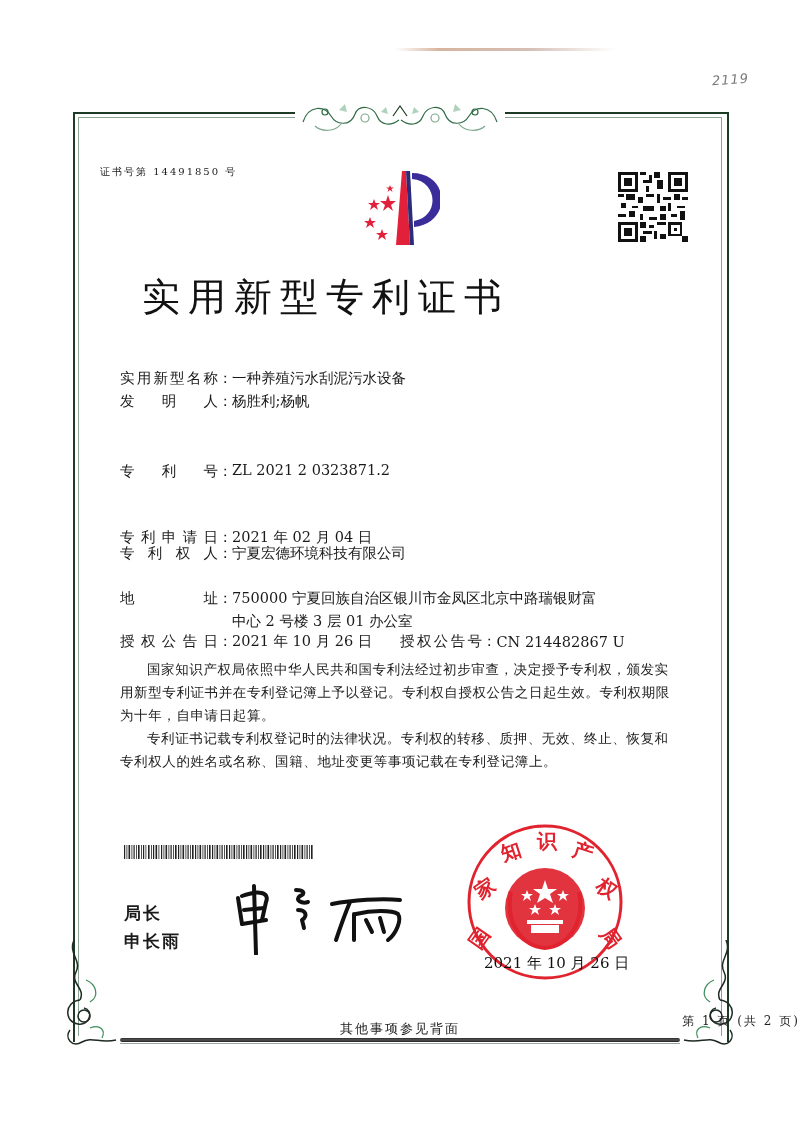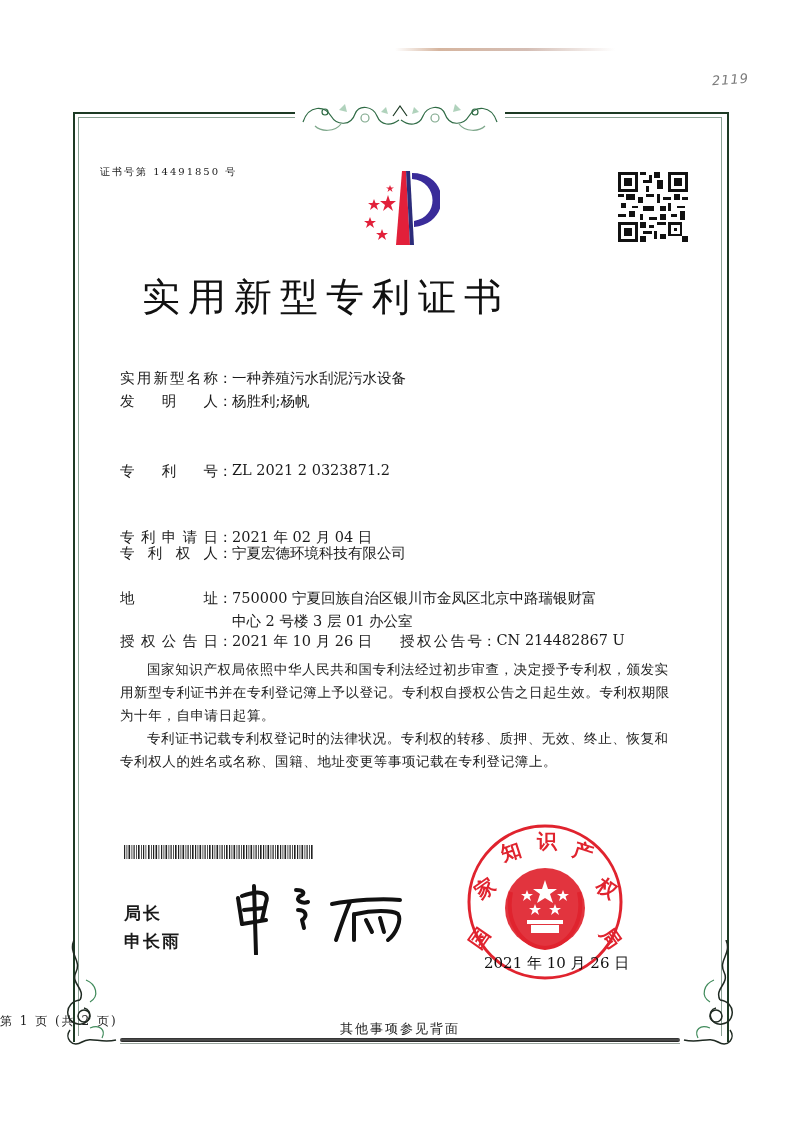--- a/index.html
+++ b/index.html
@@ -32,37 +32,37 @@
     .field .lbl { display: inline-block; width: 98px; text-align-last: justify; text-align: justify; }
     .field .colon { width: 14px; }
     .f1 { top: 369px; }
     .f2 { top: 392px; }
     .f3 { top: 462px; }
     .f4 { top: 528px; }
     .f5 { top: 544px; align-items: flex-end; }
     .f6 { top: 589px; }
     .f6b { left: 232px; top: 612px; font-size: 14.5px; }
     .f7 { top: 632px; }
-    .f7b { left: 400px; top: 632px; font-size: 14.5px; display: flex; white-space: nowrap; }
+    .f7b { left: 400px; top: 632px; font-size: 14.5px; display: flex; white-space: nowrap; align-items: center; }
     .f7b .lbl { display: inline-block; width: 82px; text-align-last: justify; text-align: justify; }
     .f6 .lbl { width: 98px; }
 
     .para { left: 120px; width: 560px; font-size: 13.5px; line-height: 23px; letter-spacing: 0.6px; font-family: "DejaVu Sans", sans-serif; color: #222; }
     .para p { margin: 0; text-indent: 2em; }
     .p-wrap { top: 658px; }
 
     .barcode { left: 124px; top: 845px; width: 190px; height: 14px; }
     .director-title { left: 124px; top: 902px; font-size: 17px; font-family: Liberation Serif, serif; font-weight: bold; letter-spacing: 2px; }
     .director-name { left: 124px; top: 930px; font-size: 17px; font-family: "DejaVu Sans", sans-serif; font-weight: bold; letter-spacing: 2px; }
     .signature { left: 232px; top: 880px; width: 180px; height: 75px; }
 
     .seal { left: 465px; top: 822px; width: 160px; height: 160px; }
     .seal-date { left: 484px; top: 954px; font-size: 15px; color: #111; letter-spacing: 0px; }
 
-    .page-no { left: 0; width: 800px; top: 1013px; text-align: left; font-size: 12px; color: #222; letter-spacing: 2px; }
+    .page-no { left: 0; width: 800px; top: 1013px; text-align: right; font-size: 12px; color: #222; letter-spacing: 2px; }
     .back-note { left: 0; width: 800px; top: 1020px; text-align: center; font-size: 13px; color: #222; letter-spacing: 2px; font-family: "DejaVu Sans", sans-serif; }
   </style>
 </head>
 <body>
 
 <div class="abs smudge"></div>
 <div class="abs handnote">2119</div>
 
 <div class="abs frame-outer"></div>
 <div class="abs frame-inner"></div>

